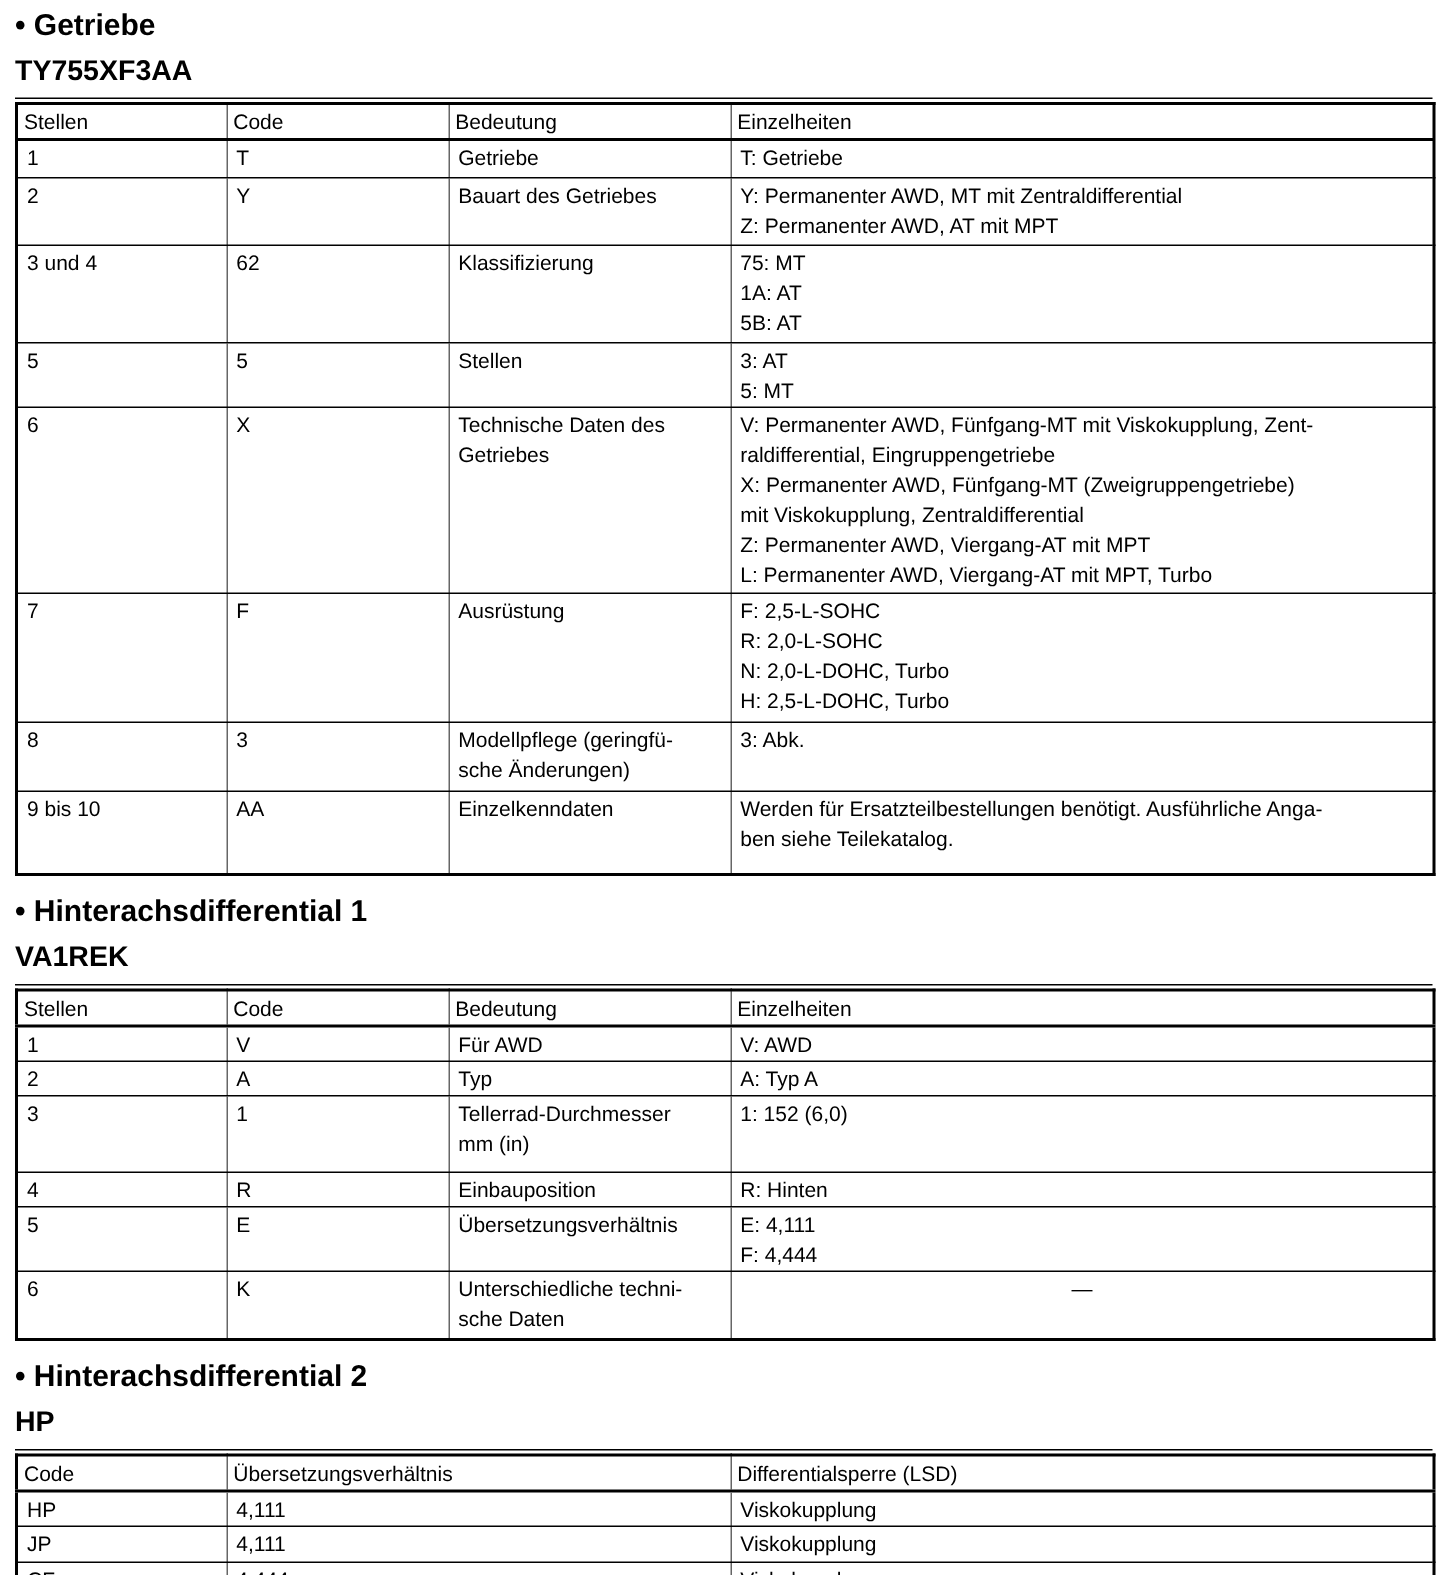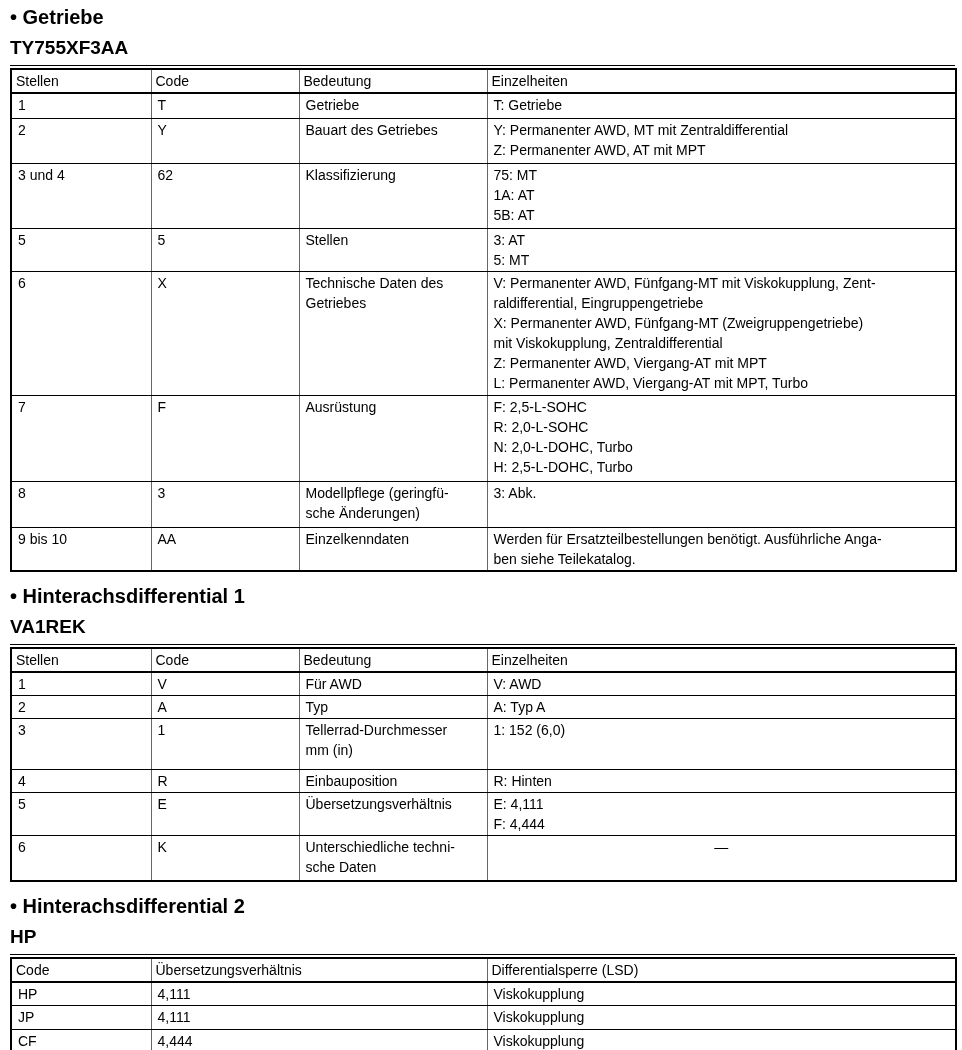--- a/index.html
+++ b/index.html
@@ -137,21 +137,21 @@
 N: 2,0-L-DOHC, Turbo
 H: 2,5-L-DOHC, Turbo</td>
         </tr>
         <tr style="height:46px">
           <td>8</td>
           <td>3</td>
           <td>Modellpflege (geringfü-
 sche Änderungen)</td>
           <td>3: Abk.</td>
         </tr>
-        <tr style="height:44px">
+        <tr style="height:56px">
           <td>9 bis 10</td>
           <td>AA</td>
           <td>Einzelkenndaten</td>
           <td>Werden für Ersatzteilbestellungen benötigt. Ausführliche Anga-
 ben siehe Teilekatalog.</td>
         </tr>
       </tbody>
     </table>
   </div>
 

